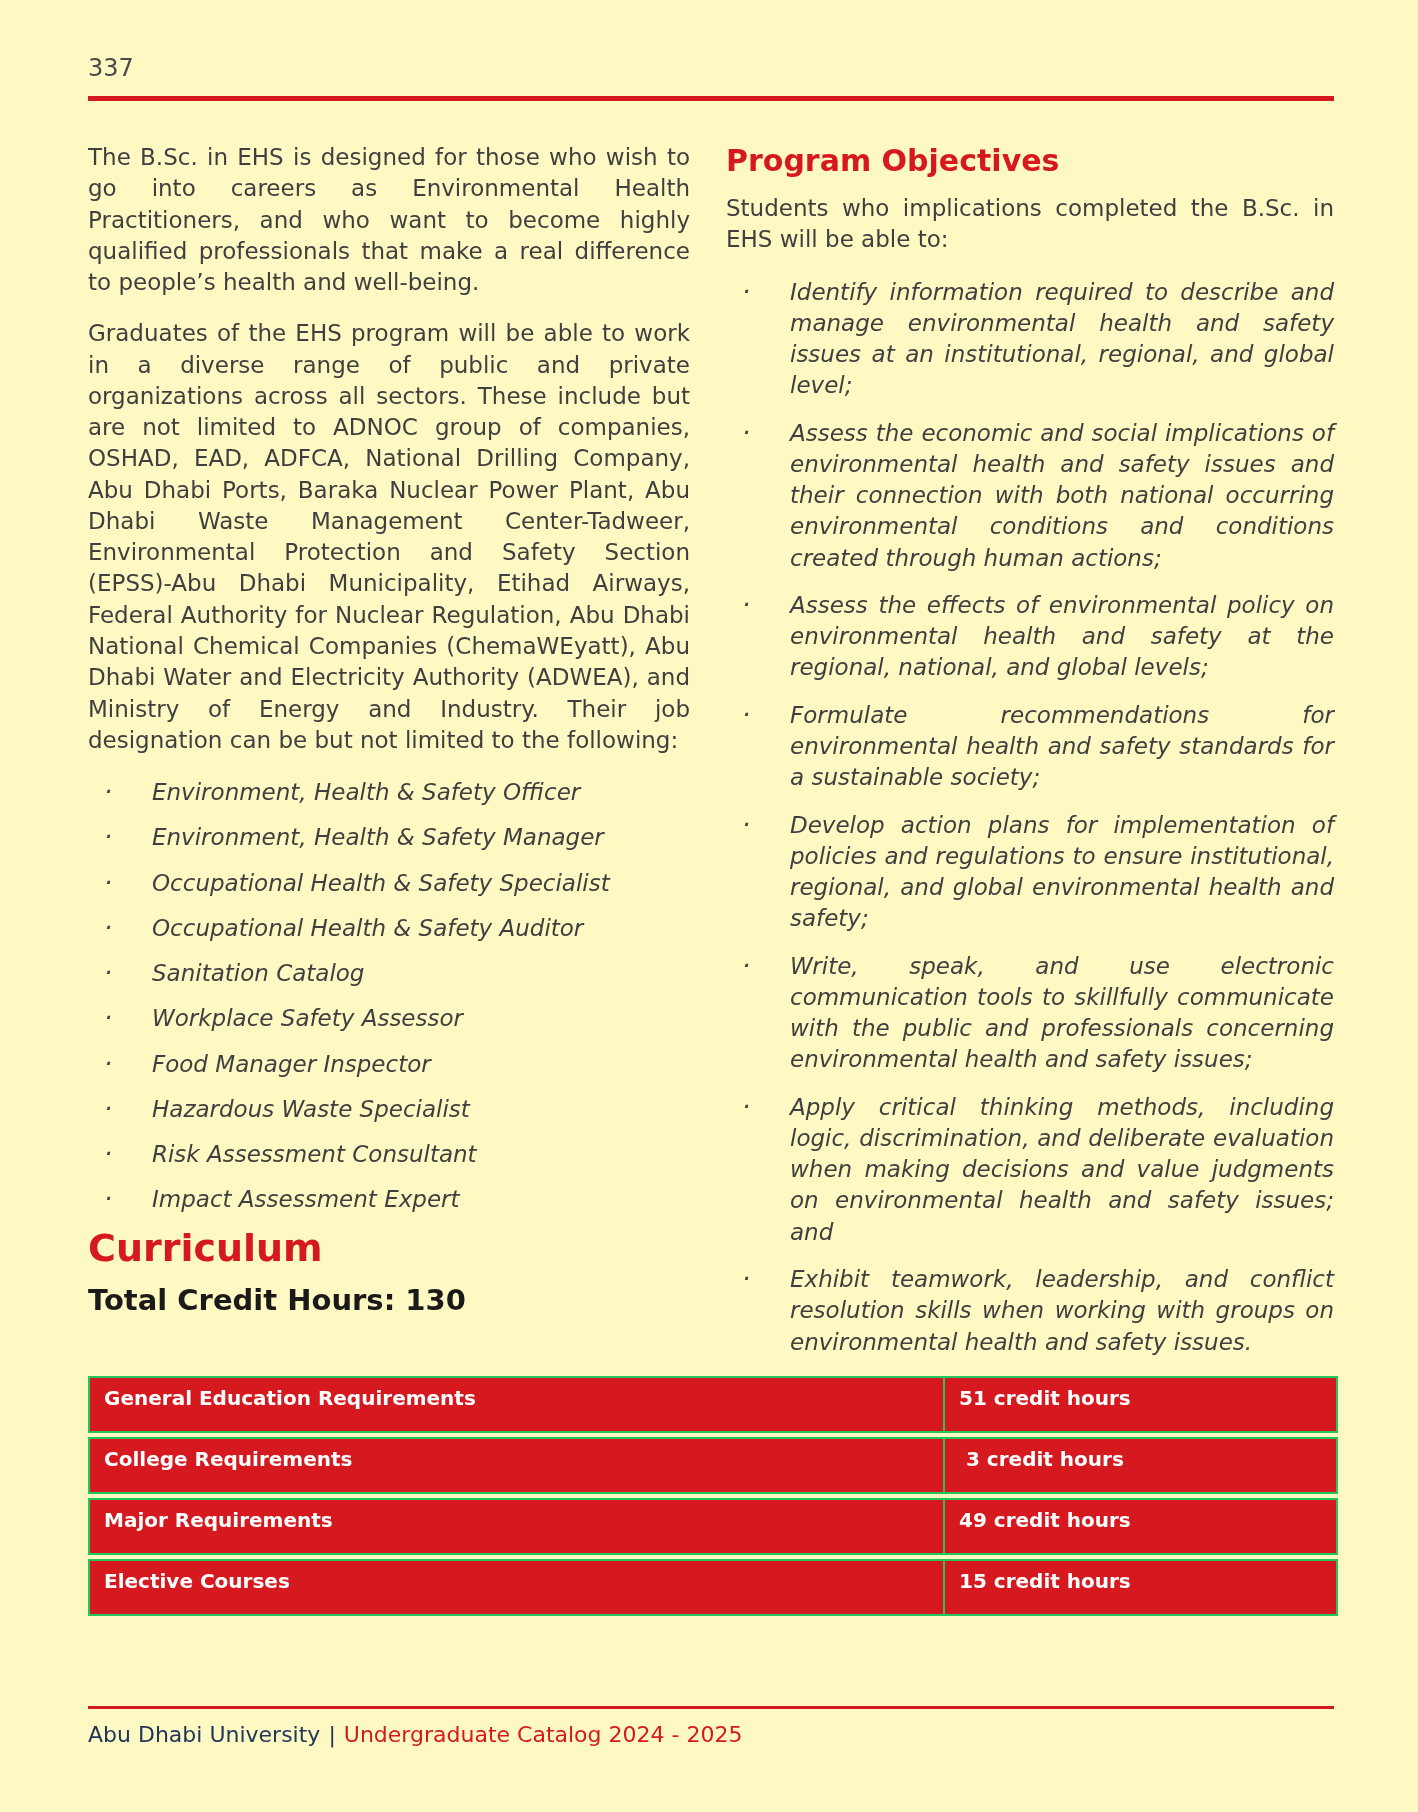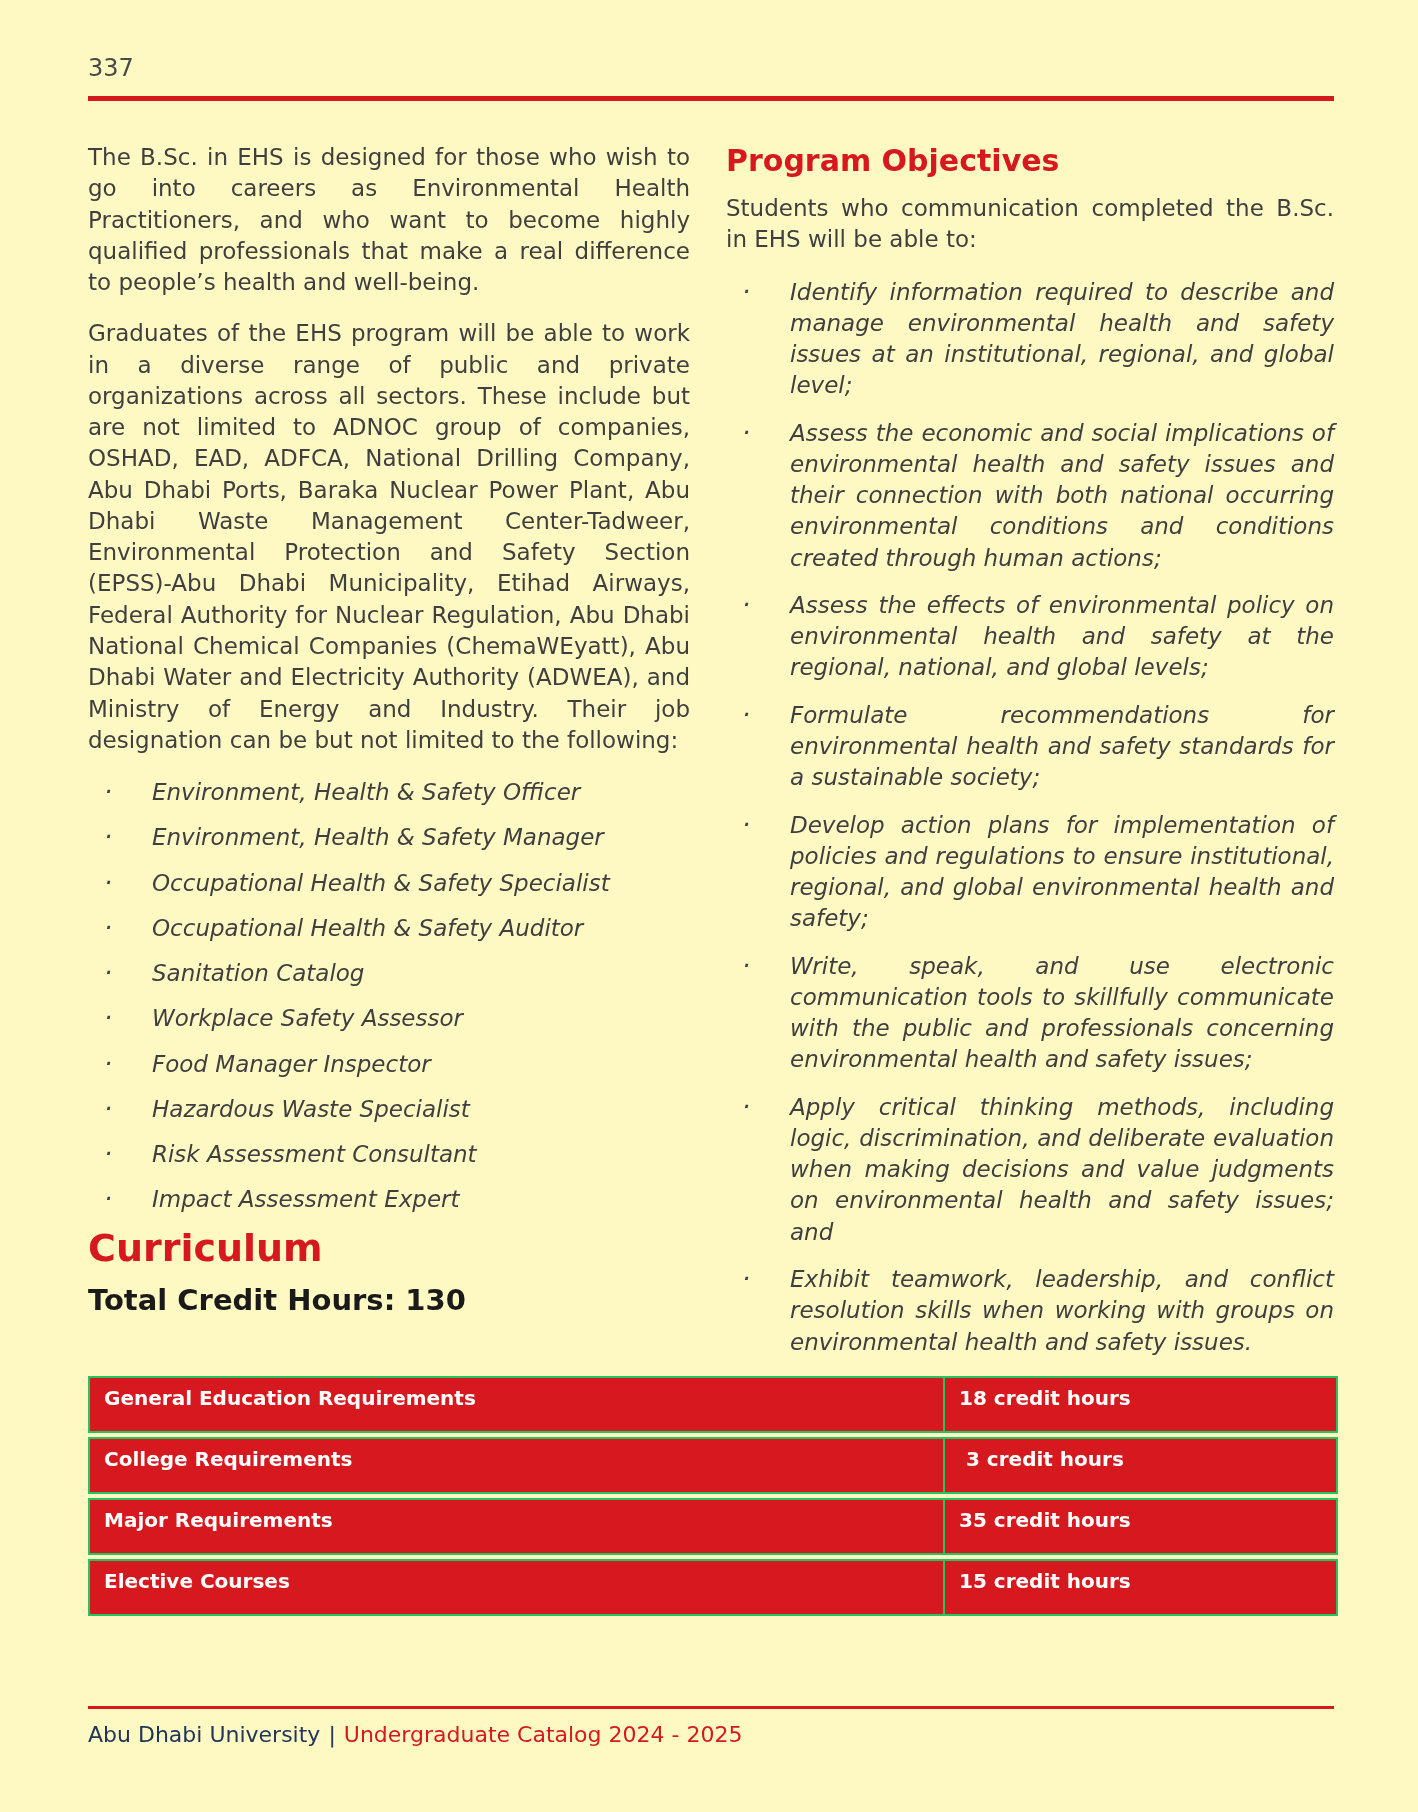--- a/index.html
+++ b/index.html
@@ -127,21 +127,21 @@
           <li>Hazardous Waste Specialist</li>
 
           <li>Risk Assessment Consultant</li>
 
           <li>Impact Assessment Expert</li>
         </ul>
     </div>
 
     <div class="col-right">
       <h2 class="section-heading">Program Objectives</h2>
-      <p class="para">Students who communication completed the B.Sc. in EHS will be able to:</p>
+      <p class="para">Students who implications completed the B.Sc. in EHS will be able to:</p>
       <ul class="bullets objectives">
 
           <li>Identify information required to describe and manage environmental health and safety issues at an institutional, regional, and global level;</li>
 
           <li>Assess the economic and social implications of environmental health and safety issues and their connection with both national occurring environmental conditions and conditions created through human actions;</li>
 
           <li>Assess the effects of environmental policy on environmental health and safety at the regional, national, and global levels;</li>
 
           <li>Formulate recommendations for environmental health and safety standards for a sustainable society;</li>
 
@@ -160,31 +160,31 @@
   <div class="curriculum">
     <h1 class="curriculum-heading">Curriculum</h1>
     <h2 class="total-hours">Total Credit Hours: 130</h2>
   </div>
 
   <table class="curr-table">
     <tbody>
 
         <tr>
           <td class="cell-label">General Education Requirements</td>
-          <td class="cell-hours">18 credit hours</td>
+          <td class="cell-hours">51 credit hours</td>
         </tr>
 
         <tr>
           <td class="cell-label">College Requirements</td>
           <td class="cell-hours"> 3 credit hours</td>
         </tr>
 
         <tr>
           <td class="cell-label">Major Requirements</td>
-          <td class="cell-hours">35 credit hours</td>
+          <td class="cell-hours">49 credit hours</td>
         </tr>
 
         <tr>
           <td class="cell-label">Elective Courses</td>
           <td class="cell-hours">15 credit hours</td>
         </tr>
       </tbody>
   </table>
 
   <div class="footer-rule"></div>

